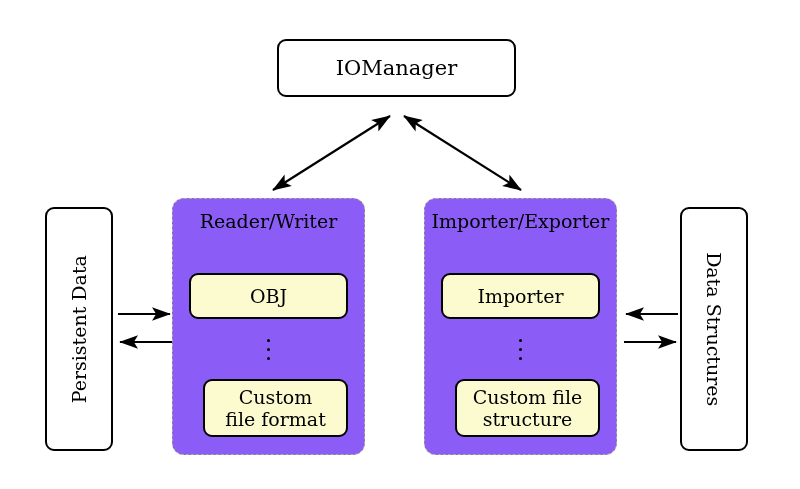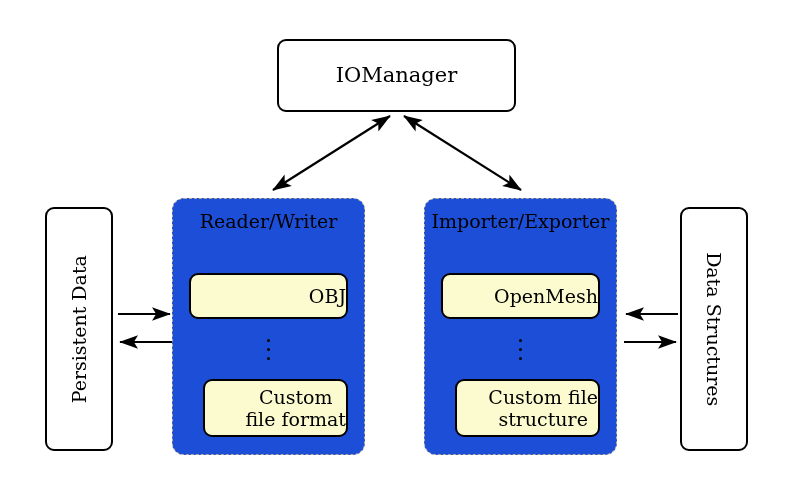--- a/index.html
+++ b/index.html
@@ -37,42 +37,42 @@
     display: block;
     line-height: 1.18;
     white-space: pre-line;
   }
 
   
   #io-manager {
     left: 277px;
     top: 39px;
     width: 239px;
-    height: 73px;
+    height: 58px;
     font-size: 21px;
   }
 
   
   .side-box {
     width: 68px;
     height: 244px;
     top: 207px;
     font-size: 19px;
   }
   #persistent-data { left: 45px; }
   #data-structures { left: 680px; }
   .vert-ccw { transform: rotate(-90deg); }
   .vert-cw  { transform: rotate(90deg); }
   .vert-ccw, .vert-cw { white-space: nowrap; }
 
   
   .group-panel {
     position: absolute;
     box-sizing: border-box;
-    background: #1d4ed8;
+    background: #8b5cf6;
     border: 1.6px dashed #adaa9c;
     border-radius: 12px;
     top: 198px;
     height: 257px;
   }
   #group-reader-writer { left: 172px; width: 193px; }
   #group-importer-exporter { left: 424px; width: 193px; }
 
   .group-title {
     position: absolute;
@@ -86,21 +86,21 @@
 
   
   .inner-box {
     position: absolute;
     box-sizing: border-box;
     background: #fcfbcf;
     border: 2.4px solid #000000;
     border-radius: 9px;
     display: flex;
     align-items: center;
-    justify-content: flex-end;
+    justify-content: center;
     text-align: center;
     font-size: 19px;
     left: 16px;
     right: 16px;
   }
   .inner-top { top: 74px; height: 46px; }
   .inner-bottom { top: 180px; height: 58px; margin-left: 14px; }
 
   .vdots {
     position: absolute;
@@ -192,21 +192,21 @@
     <div class="inner-box inner-bottom">
       <span class="node-label">Custom
 file format</span>
     </div>
   </div>
 
   <div class="group-panel" id="group-importer-exporter">
     <div class="group-title">Importer/Exporter</div>
 
     <div class="inner-box inner-top">
-      <span class="node-label">OpenMesh</span>
+      <span class="node-label">Importer</span>
     </div>
 
     <div class="vdots">
       <i></i>
         <i></i>
         <i></i>
     </div>
 
     <div class="inner-box inner-bottom">
       <span class="node-label">Custom file

